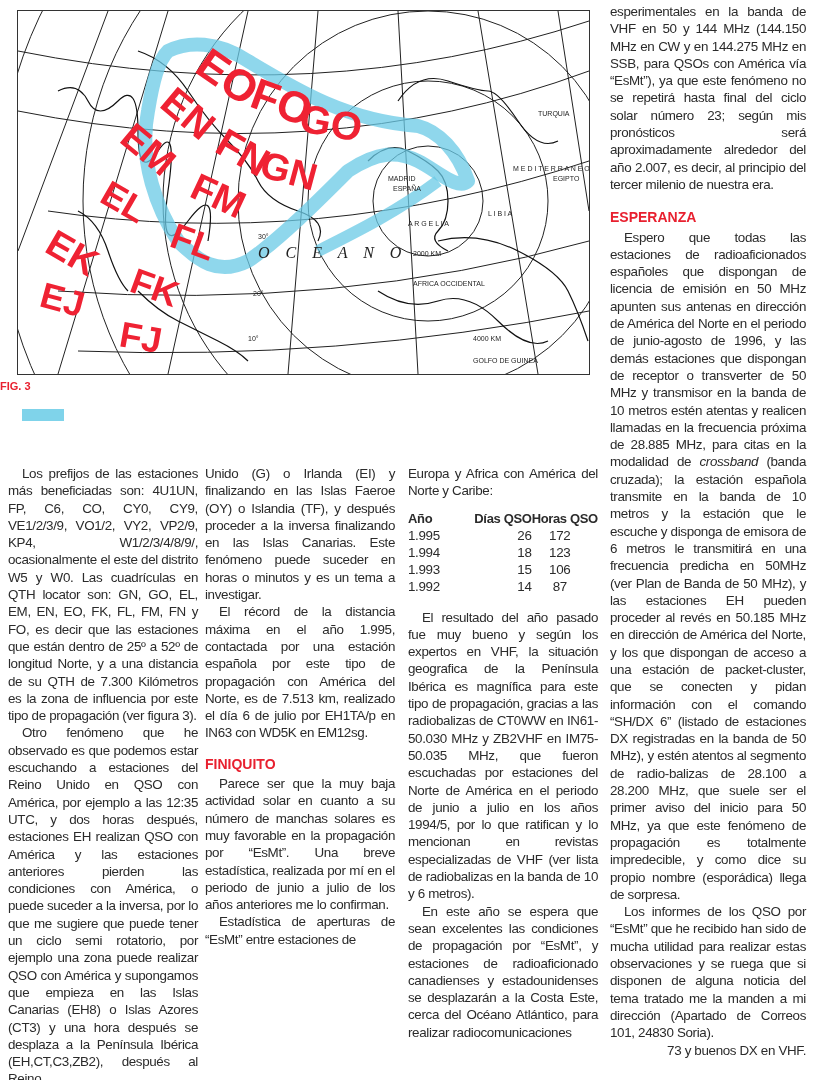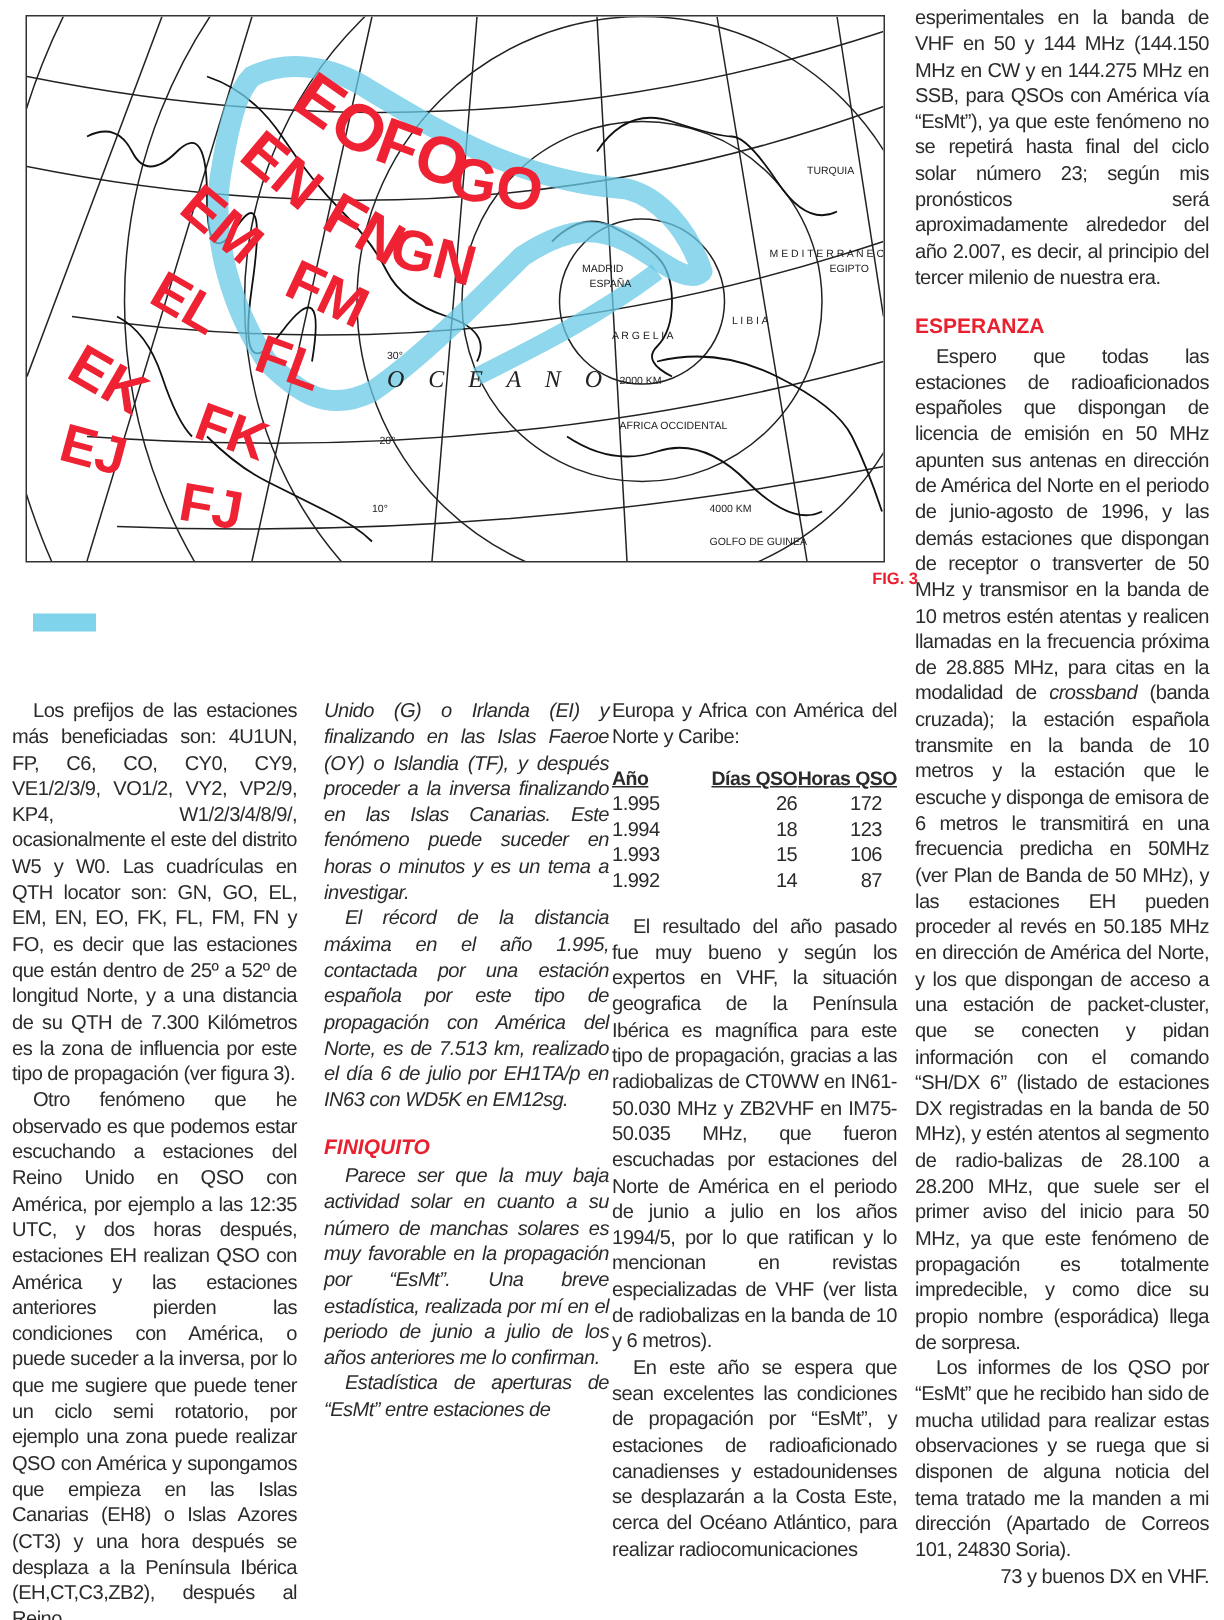--- a/index.html
+++ b/index.html
@@ -1,42 +1,42 @@
 <!DOCTYPE html>
 <html><head>
   <meta charset="utf-8">
   <style>
     html, body { margin: 0; padding: 0; background: #ffffff; }
     body { width: 816px; height: 1080px; position: relative; overflow: hidden;
       font-family: "Liberation Sans", sans-serif; color: #2a2a2a; }
     .figure { position: absolute; left: 17px; top: 10px; width: 571px; height: 363px;
       border: 1.5px solid #333; background: #fff; overflow: hidden; }
     .figure svg { display: block; }
-    .fig-label { position: absolute; left: 12px; width: 600px; top: 380px; text-align: right;
+    .fig-label { position: absolute; left: 0; width: 600px; top: 380px; text-align: left;
       color: #e8202f; font-weight: bold; font-size: 11px; font-family: "Liberation Sans", sans-serif; }
     .legend { position: absolute; left: 22px; top: 407px; width: 560px; display: flex; align-items: flex-start; }
     .legend-swatch { width: 42px; height: 12px; background: #7fd3ea; margin-top: 2px; margin-right: 32px; flex: none; }
     .legend-text { color: #e8202f; font-weight: bold; font-size: 11.5px; line-height: 13px; }
     .col { position: absolute; font-size: 13.4px; line-height: 17.3px; text-align: justify;
       font-family: "Liberation Sans", sans-serif; letter-spacing: -0.35px; color: #2b2b2b; }
     .col p { margin: 0; text-indent: 14px; }
     .col p.noindent { text-indent: 0; }
     .col p.right { text-align: right; }
     .col1 { left: 8px; top: 465px; width: 190px; }
-    .col2 { left: 216px; top: 465px; width: 190px; font-style: italic; }
+    .col2 { left: 205px; top: 465px; width: 190px; }
     .col3 { left: 408px; top: 465px; width: 190px; }
     .col4 { left: 610px; top: 3px; width: 196px; }
     .heading { color: #e8202f; font-weight: bold; font-size: 14px; margin: 10px 0 2px 0; letter-spacing: 0; }
     .col4 .heading { margin-top: 16px; }
     table.stats { width: 100%; border-collapse: collapse; margin: 10px 0 14px 0; font-size: 13.4px; }
-    table.stats th { font-weight: bold; text-decoration: underline; padding: 0; line-height: 17px; font-size: 13px; margin-top: 36px; }
+    table.stats th { font-weight: bold; padding: 0; line-height: 17px; font-size: 13px; margin-top: 36px; }
     table.stats td { padding: 0; line-height: 17px; }
     table.stats .c0 { text-align: left; width: 30%; }
     table.stats .c1 { text-align: right; width: 35%; }
-    table.stats .c2 { text-align: right; width: 35%; padding-right: 10px; }
+    table.stats .c2 { text-align: center; width: 35%; padding-right: 10px; }
     table.stats th.c2 { padding-right: 0; }
     em { font-style: italic; }
   </style>
 </head>
 <body>
 
 <div class="figure">
   <svg width="571" height="363" viewBox="0 0 571 363">
 
     <g fill="none" stroke="#222" stroke-width="1">

